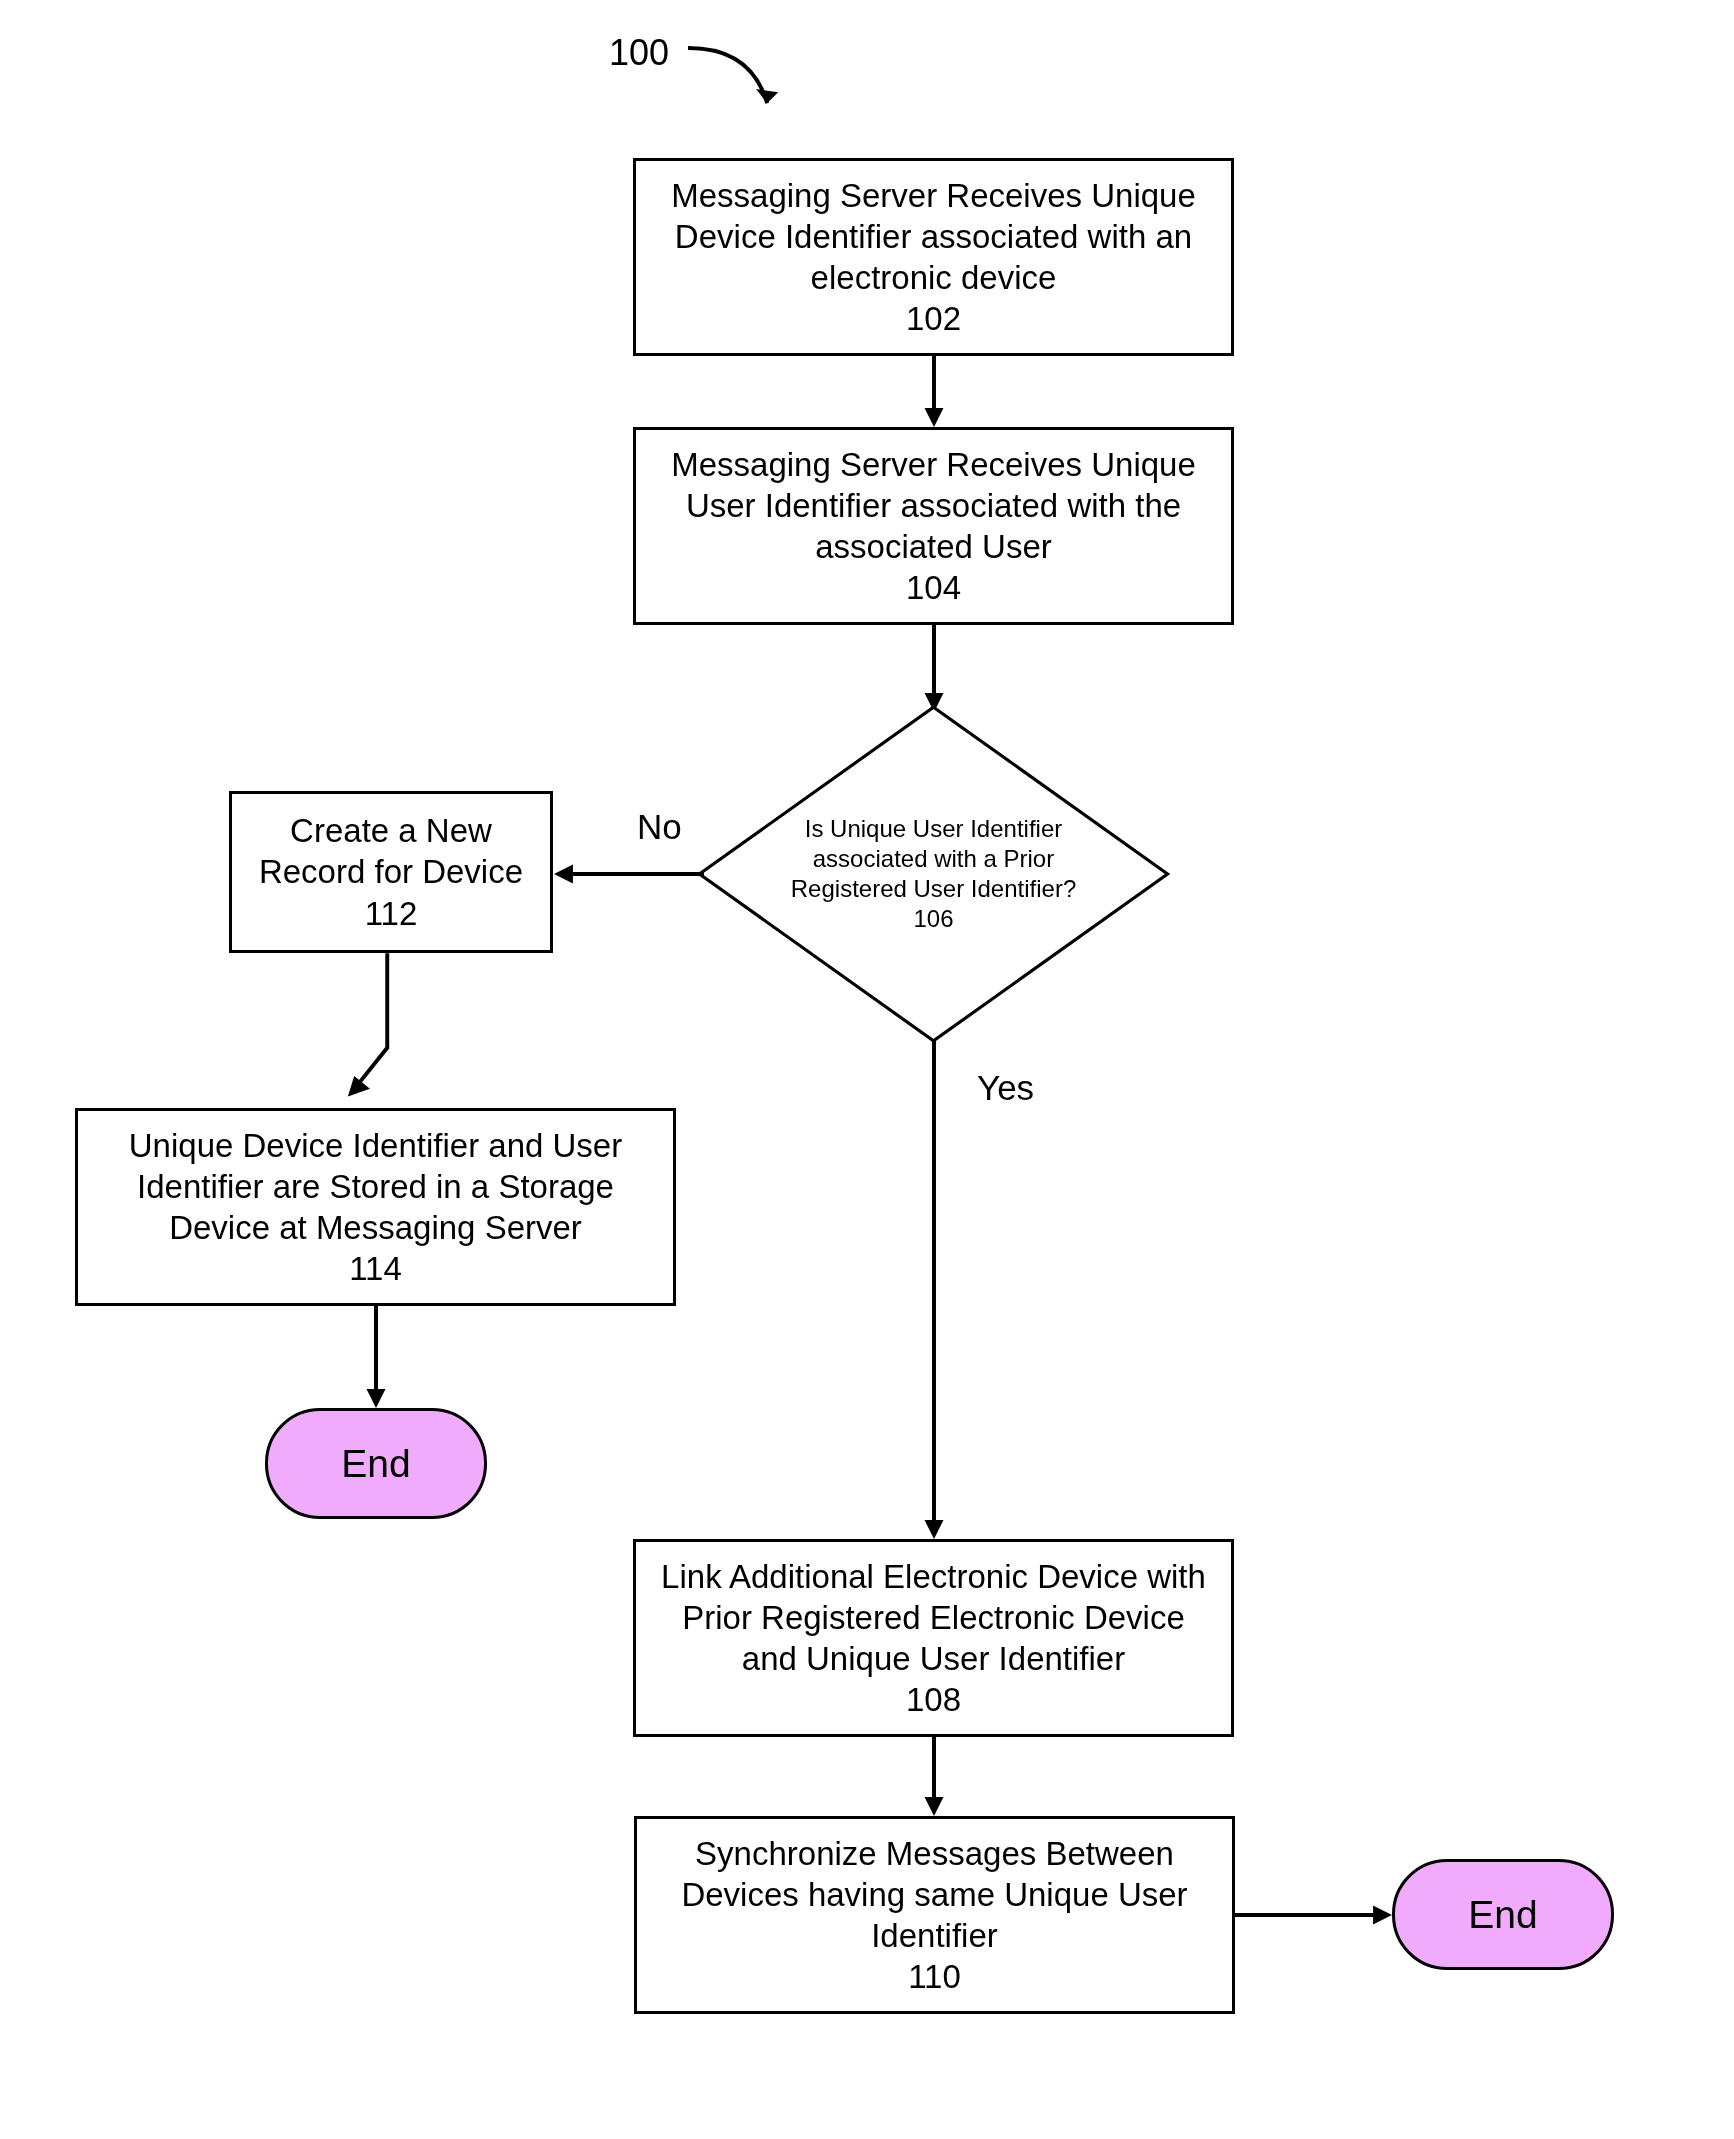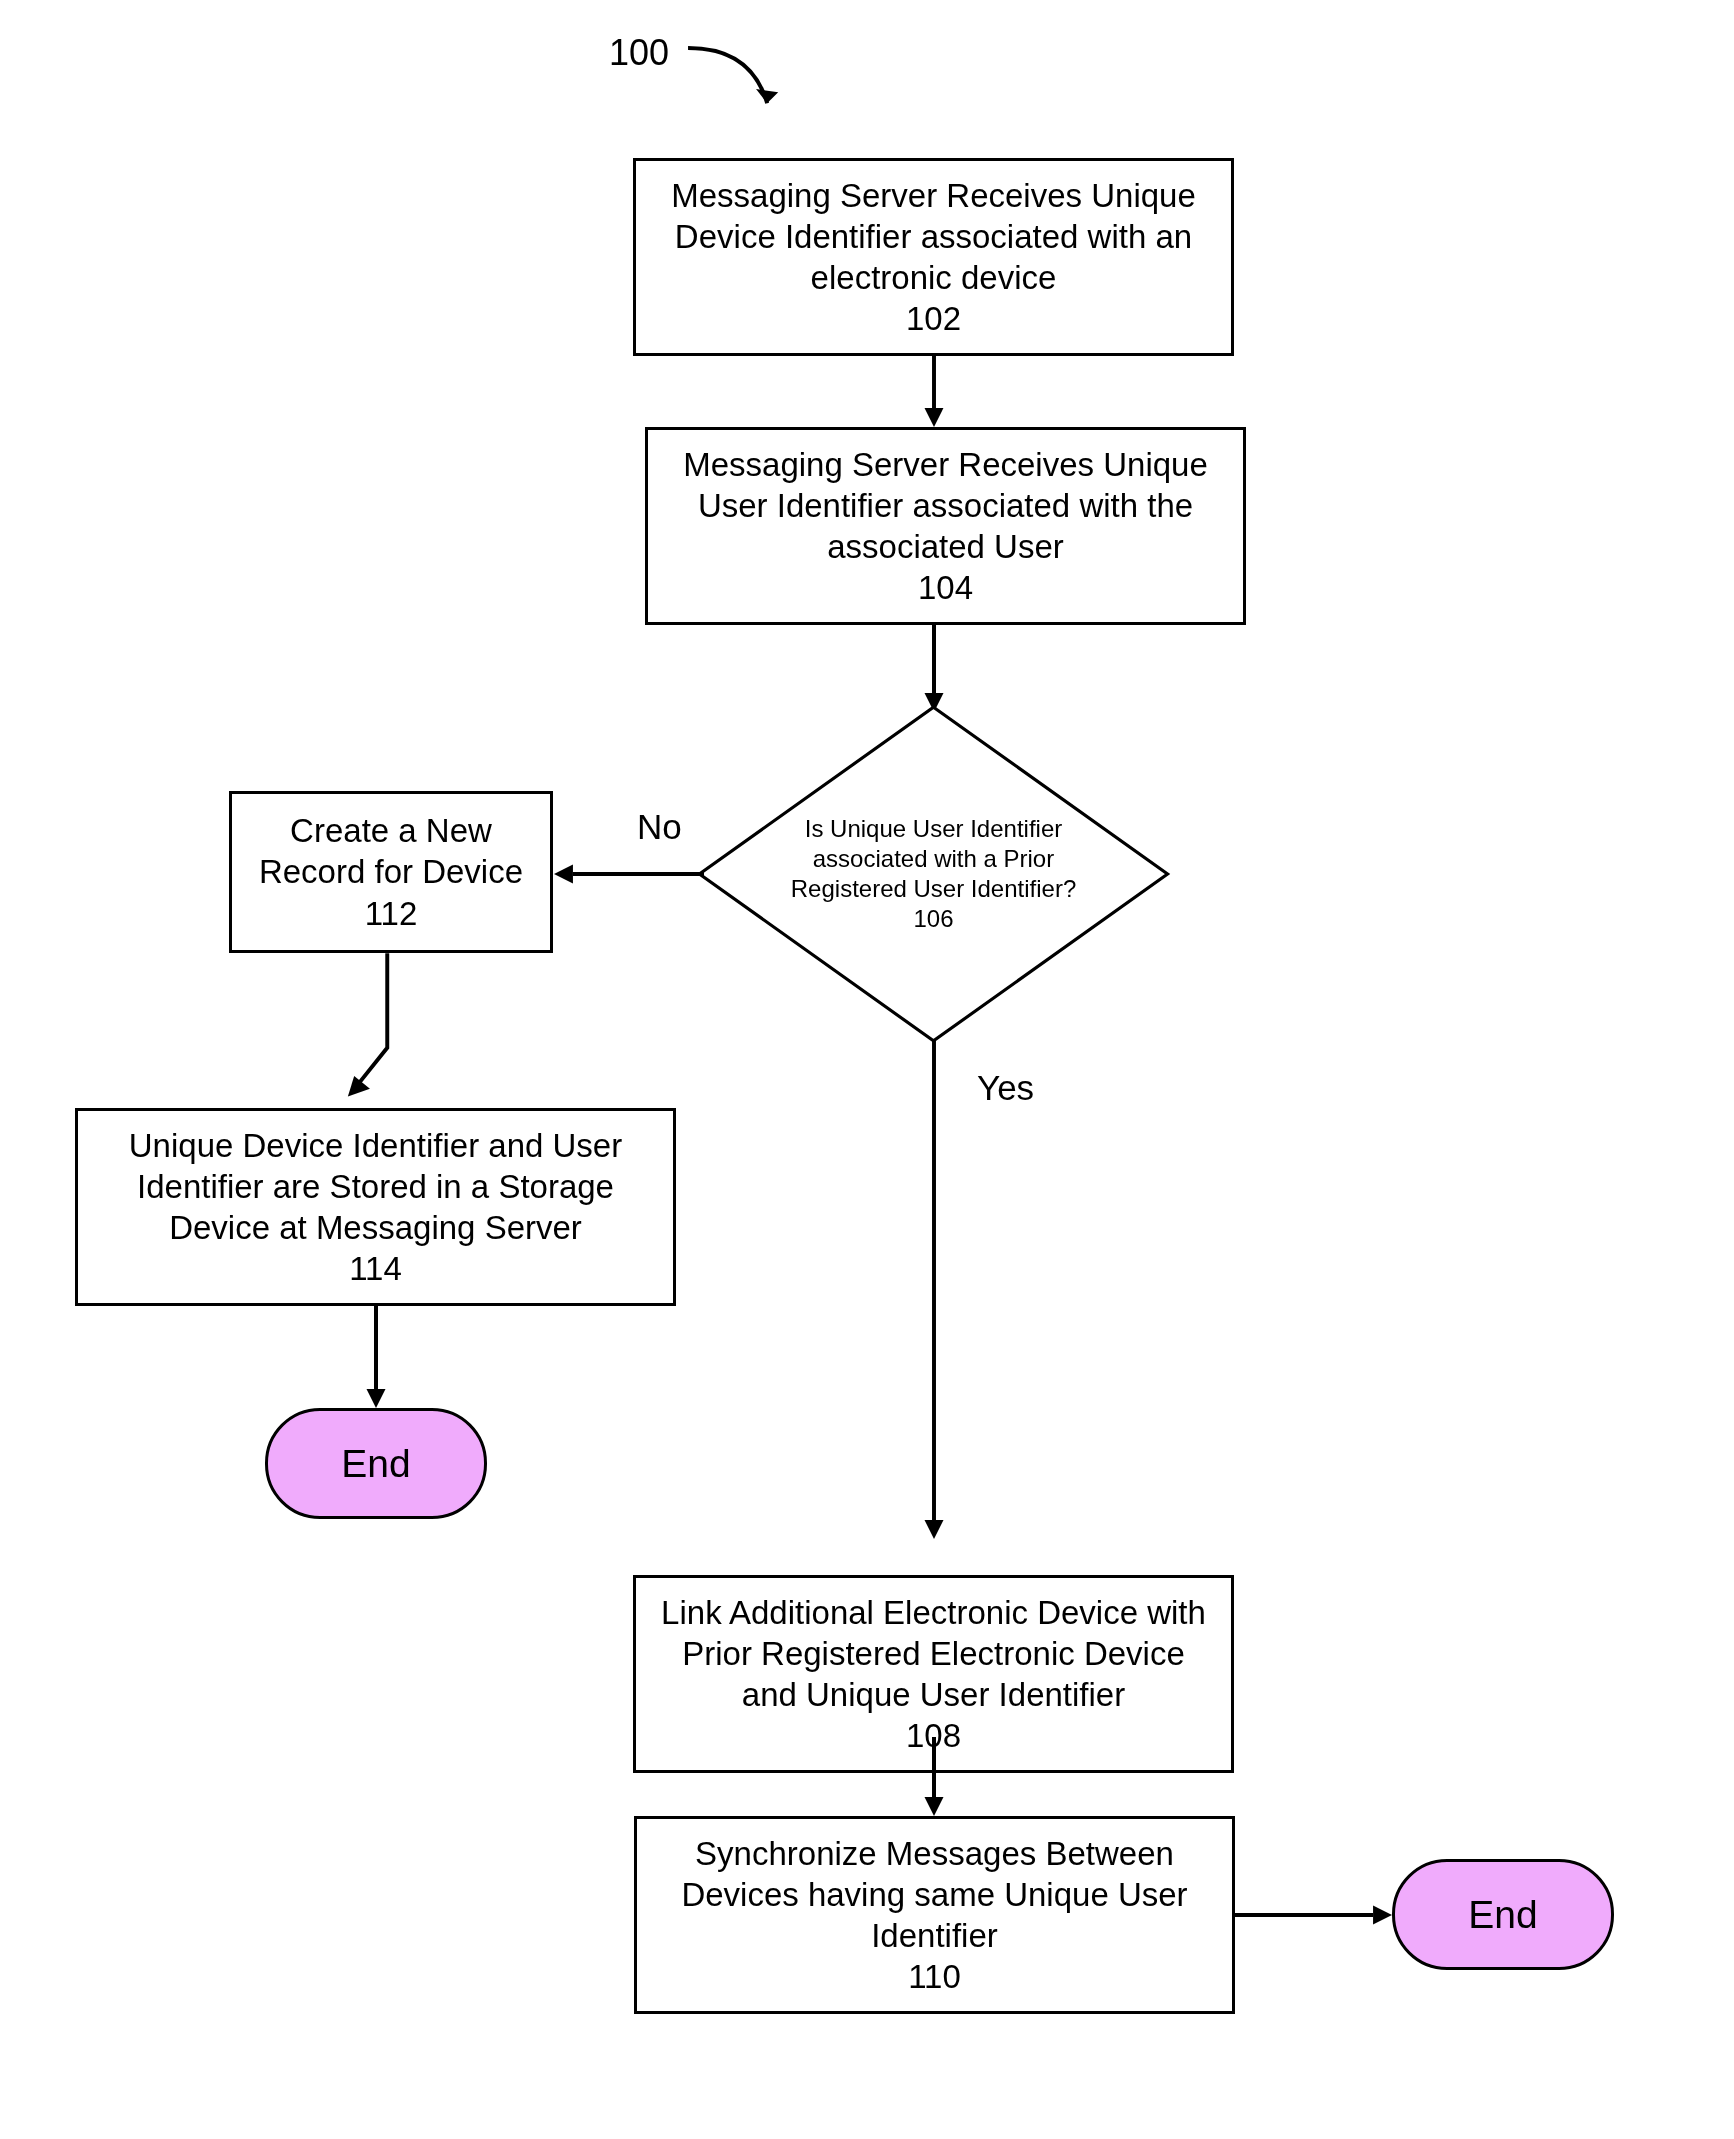--- a/index.html
+++ b/index.html
@@ -82,21 +82,21 @@
   </svg>
 
   <div class="box" style="left:633px; top:158px; width:601px; height:198px; white-space:pre-line;">Messaging Server Receives Unique Device Identifier associated with an  electronic device
 102</div>
 
   <svg class="conn" style="left:926px; top:356px;" width="16" height="71" viewBox="0 0 20 90">
     <line x1="10" y1="0" x2="10" y2="70" stroke="#000" stroke-width="5"></line>
     <polygon points="10,90 -2,66 22,66" fill="#000"></polygon>
   </svg>
 
-  <div class="box" style="left:633px; top:427px; width:601px; height:198px; white-space:pre-line;margin-left:12px;">Messaging Server Receives Unique User Identifier associated with the associated User
+  <div class="box" style="left:633px; top:427px; width:601px; height:198px; white-space:pre-line;">Messaging Server Receives Unique User Identifier associated with the associated User
 104</div>
 
   <svg class="conn" style="left:926px; top:625px;" width="16" height="87" viewBox="0 0 20 110">
     <line x1="10" y1="0" x2="10" y2="90" stroke="#000" stroke-width="5"></line>
     <polygon points="10,110 -2,86 22,86" fill="#000"></polygon>
   </svg>
 
   <div class="diamond" style="left:696px; top:704px;">
     <svg width="475" height="340" viewBox="0 0 600 430">
       <polygon points="300,4 596,215 300,426 4,215" fill="#fff" stroke="#000" stroke-width="4"></polygon>
@@ -130,21 +130,21 @@
     <polygon points="10,130 -2,106 22,106" fill="#000"></polygon>
   </svg>
 
   <div class="terminator" style="left:265px; top:1408px; width:222px; height:111px;">End</div>
 
   <svg class="conn" style="left:926px; top:1041px;" width="16" height="498" viewBox="0 0 20 630">
     <line x1="10" y1="0" x2="10" y2="606" stroke="#000" stroke-width="5"></line>
     <polygon points="10,630 -2,606 22,606" fill="#000"></polygon>
   </svg>
 
-  <div class="box" style="left:633px; top:1539px; width:601px; height:198px; white-space:pre-line;margin-top:36px;">Link Additional Electronic Device with Prior Registered Electronic Device and Unique User Identifier
+  <div class="box" style="left:633px; top:1539px; width:601px; height:198px; white-space:pre-line;">Link Additional Electronic Device with Prior Registered Electronic Device and Unique User Identifier
 108</div>
 
   <svg class="conn" style="left:926px; top:1737px;" width="16" height="79" viewBox="0 0 20 100">
     <line x1="10" y1="0" x2="10" y2="76" stroke="#000" stroke-width="5"></line>
     <polygon points="10,100 -2,76 22,76" fill="#000"></polygon>
   </svg>
 
   <div class="box" style="left:634px; top:1816px; width:601px; height:198px; white-space:pre-line;">Synchronize Messages Between Devices having same Unique User Identifier
 110</div>
 

